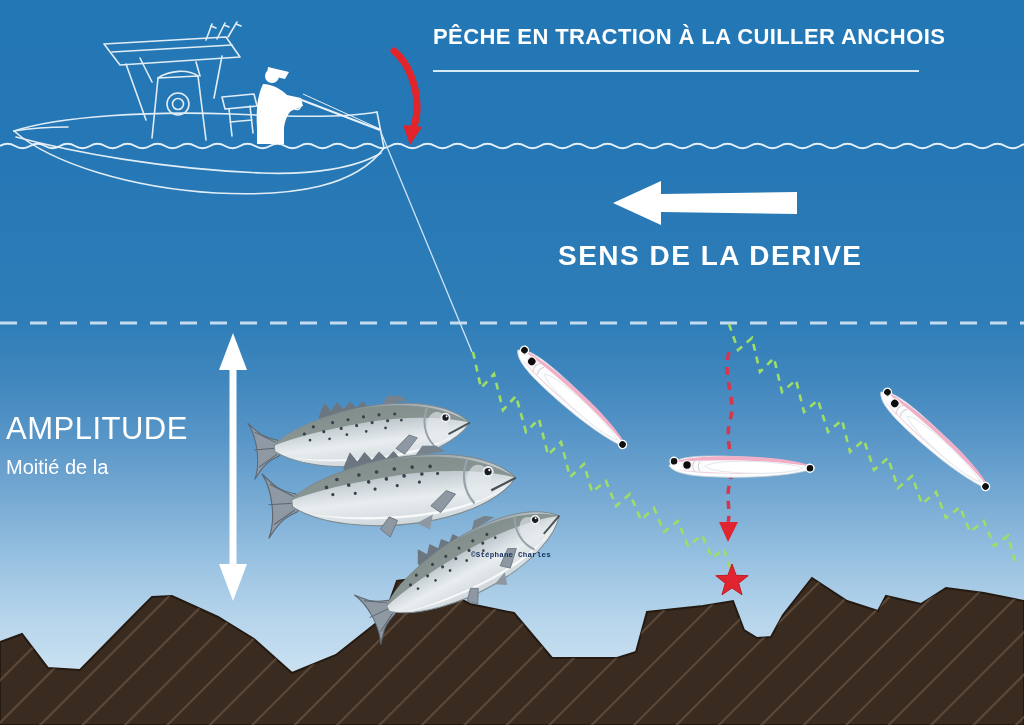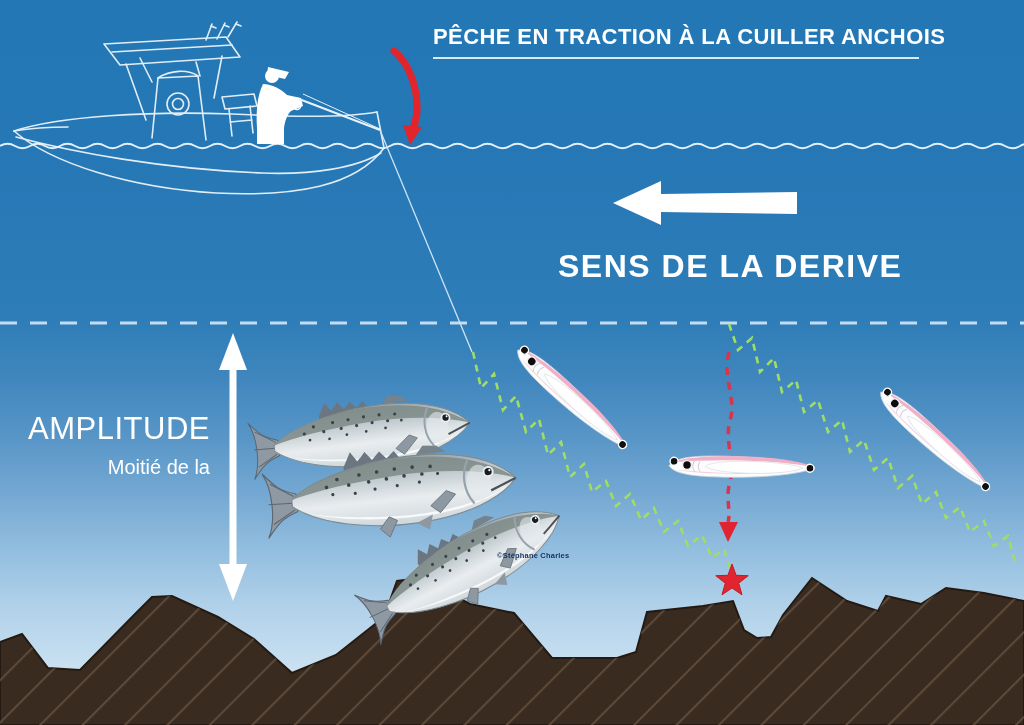--- a/index.html
+++ b/index.html
@@ -6,33 +6,33 @@
   #stage{
     position:relative;width:1024px;height:725px;overflow:hidden;
     font-family:"Liberation Sans", sans-serif;
     background:#2577b5; 
   }
   #scene{position:absolute;left:0;top:0;}
   .txt{position:absolute;color:#fff;z-index:5;}
   .title{
     left:433px;top:24px;width:486px;text-align:left;
     font-size:22px;font-weight:bold;letter-spacing:.4px;
-    padding-bottom:7px;border-bottom:2px solid rgba(225,240,250,.95);
+    padding-bottom:20px;border-bottom:2px solid rgba(225,240,250,.95);
     white-space:nowrap;
   }
   .drift{
-    left:558px;top:248px;width:340px;text-align:center;
-    font-size:32px;font-weight:bold;letter-spacing:1.5px;white-space:nowrap;
+    left:558px;top:240px;width:340px;text-align:left;
+    font-size:28px;font-weight:bold;letter-spacing:1.5px;white-space:nowrap;
   }
-  .amp{left:6px;top:410px;width:204px;text-align:right;line-height:1.2;}
+  .amp{left:6px;top:410px;width:204px;text-align:left;line-height:1.2;}
   .amp .l1{font-size:31px;letter-spacing:.5px;margin-bottom:8px;}
   .amp .l2{font-size:20px;}
   .credit{
-    left:497px;top:551px;font-size:7.5px;font-weight:bold;
-    color:#13305e;letter-spacing:.2px;
+    left:471px;top:551px;font-size:7.5px;font-weight:bold;
+    color:#13305e;letter-spacing:.2px;font-family:Liberation Mono, monospace;
   }
 </style>
 </head>
 <body>
 
 <div id="stage" style="background: linear-gradient(rgb(36, 119, 181) 0%, rgb(37, 119, 181) 20%, rgb(46, 125, 184) 44%, rgb(63, 134, 189) 52%, rgb(87, 149, 199) 60%, rgb(116, 168, 210) 68%, rgb(147, 190, 223) 76%, rgb(178, 210, 234) 84%, rgb(201, 224, 241) 92%, rgb(214, 232, 245) 100%);">
 
 <svg id="scene" width="1024" height="725" viewBox="0 0 1024 725">
   <defs>
     <pattern id="hatch" width="30" height="30" patternUnits="userSpaceOnUse" patternTransform="rotate(45)">

